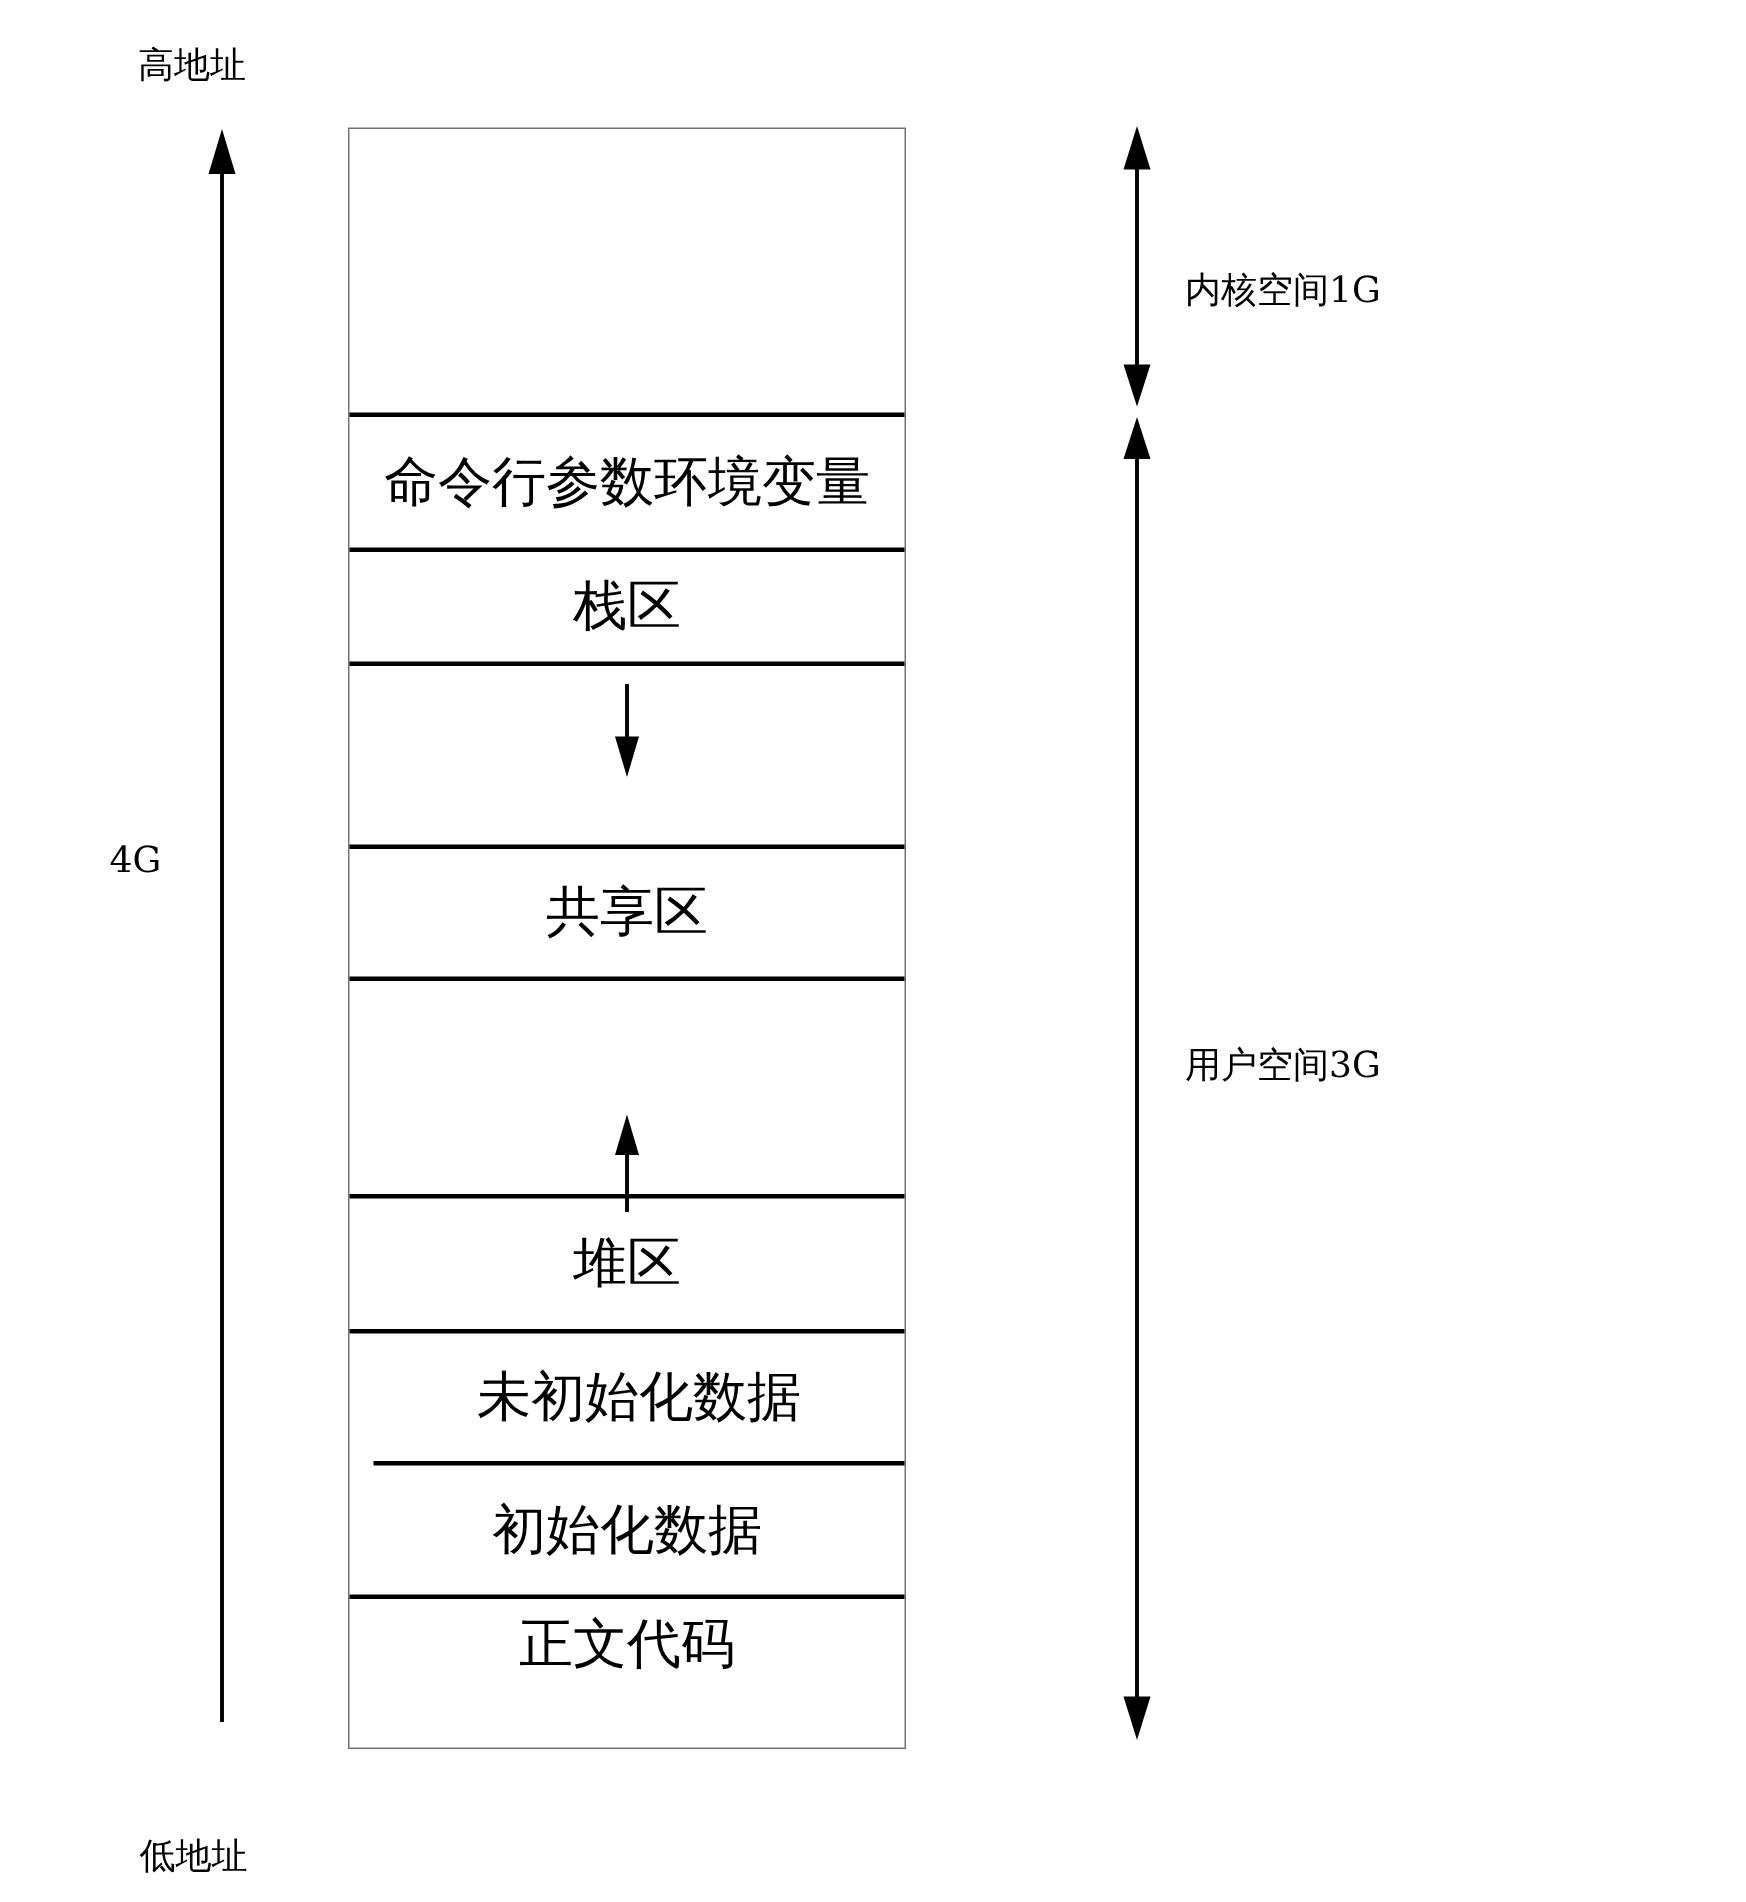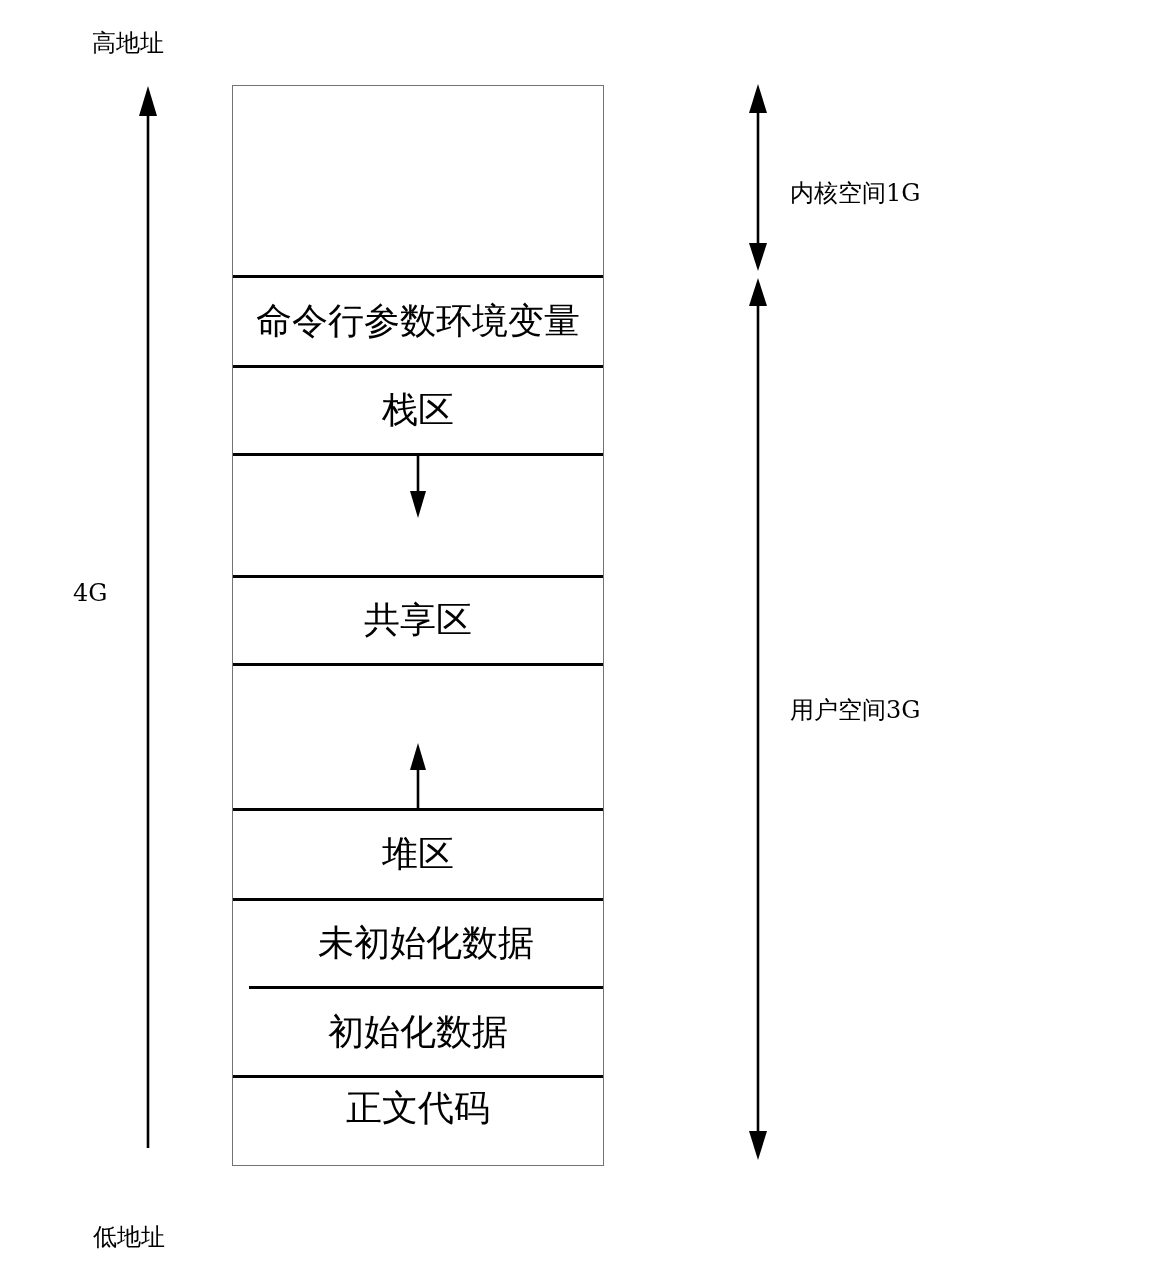--- a/index.html
+++ b/index.html
@@ -17,21 +17,21 @@
     overflow: hidden;
   }
   .floating-label {
     position: absolute;
     font-size: 24px;
     line-height: 1.1;
     white-space: nowrap;
     color: #000000;
   }
   #lbl-high    { left: 92px;  top: 30px;  }
-  #lbl-total   { left: 73px;  top: 580px; }
+  #lbl-total   { left: 73px;  top: 560px; }
   #lbl-low     { left: 93px;  top: 1188px; margin-top: 36px;}
   #lbl-kernel  { left: 790px; top: 180px; }
   #lbl-user    { left: 790px; top: 697px; }
 
   #memory-box {
     position: absolute;
     left: 232px;
     top: 85px;
     width: 372px;
     height: 1081px;
@@ -45,21 +45,21 @@
     border-bottom: 3px solid #000000;
     display: flex;
     align-items: center;
     justify-content: center;
     font-size: 36px;
     white-space: nowrap;
   }
   .region:last-child { border-bottom: none; }
   .seg-1  { height: 192px; }
   .seg-2  { height: 90px;  }
-  .seg-3  { height: 88px;  }
+  .seg-3  { height: 76px;  }
   .seg-4  { height: 122px; }
   .seg-5  { height: 88px;  }
   .seg-6  { height: 145px; }
   .seg-7  { height: 90px;  }
   .seg-8  { height: 88px; margin-left: 16px;  }
   .seg-9  { height: 89px;  }
   .seg-10 { height: 61px;  }
 
   #arrow-layer {
     position: absolute;

